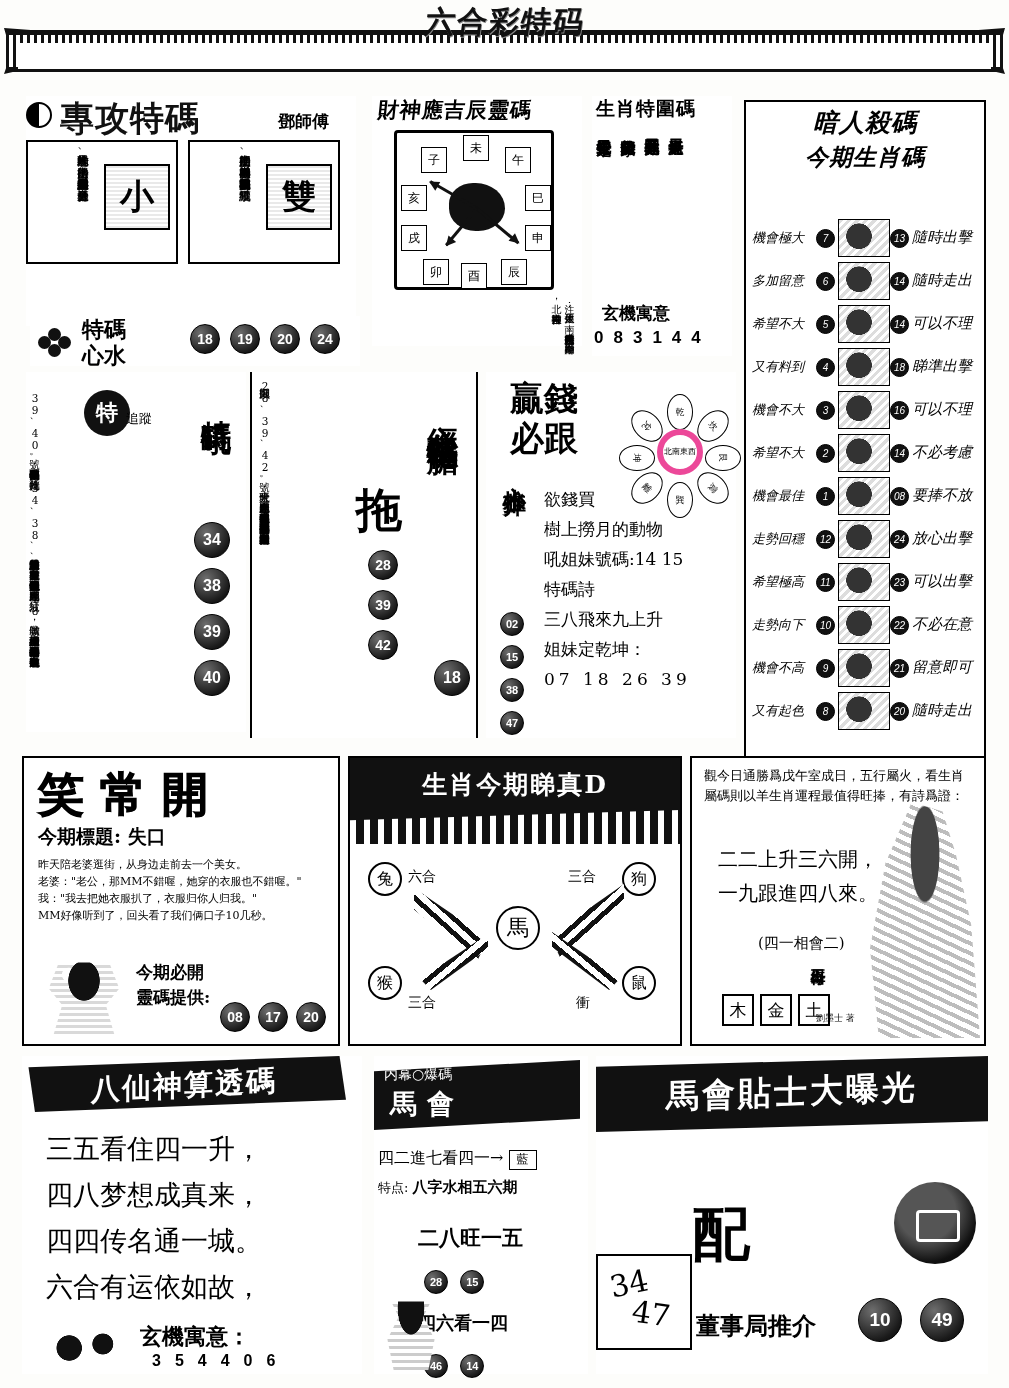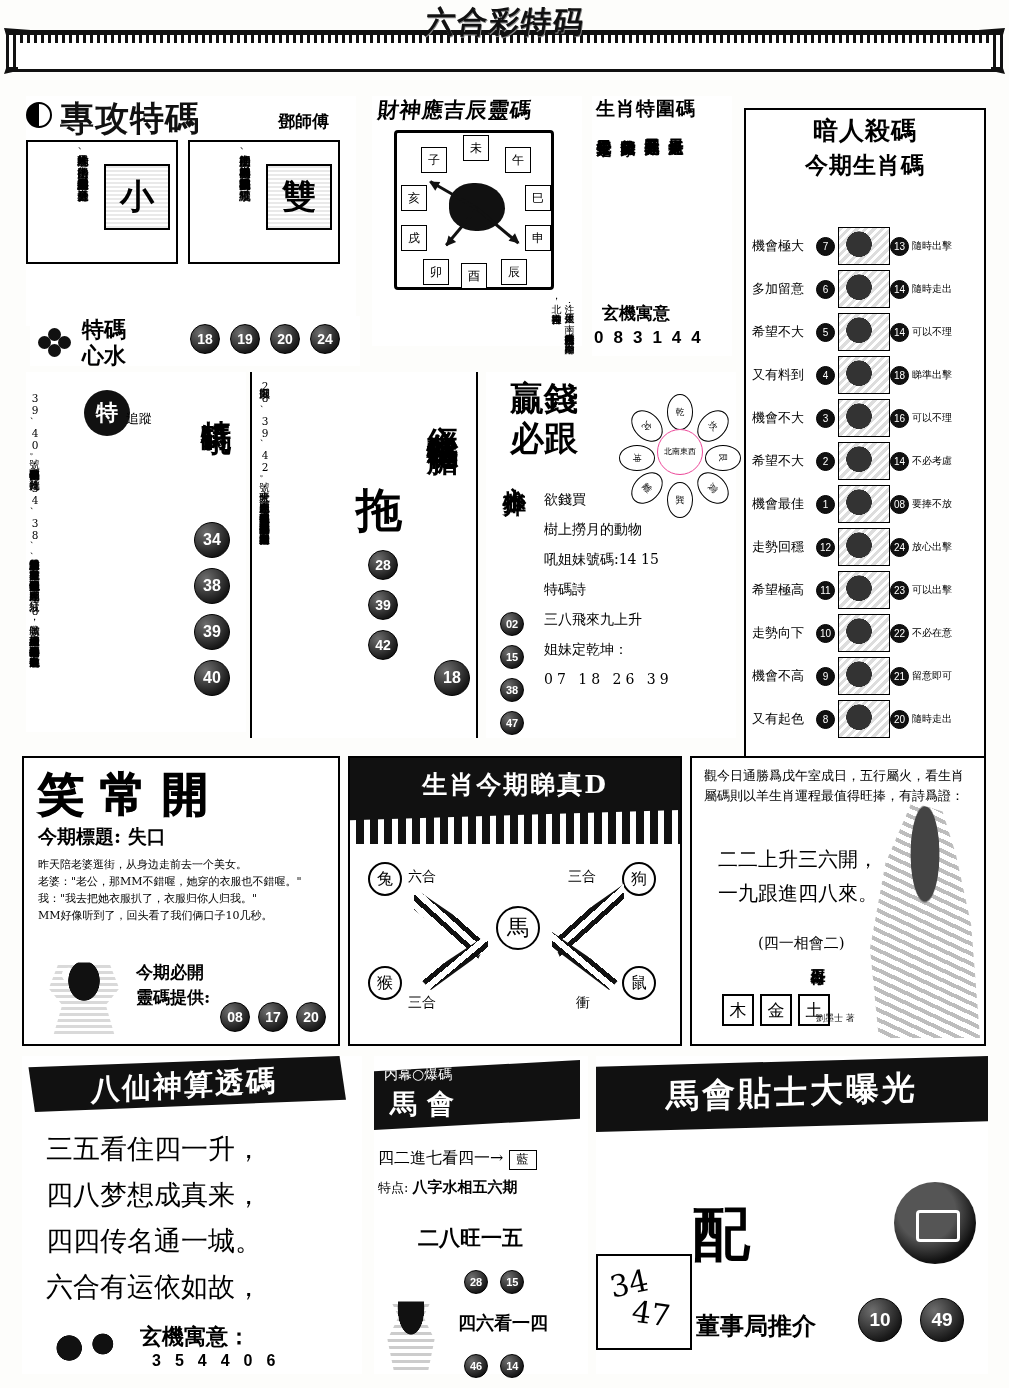--- a/index.html
+++ b/index.html
@@ -107,33 +107,33 @@
 
   
   #sec-sxtw { left: 592px; top: 96px; width: 140px; height: 260px; border: none; }
   .sxtw-title { position:absolute; left: 4px; top:0; font-size: 19px; font-weight:bold; font-family:"DejaVu Serif",serif; letter-spacing:1px;}
   .sxtw-cols { position:absolute; left: 2px; top: 32px; height: 168px; display:flex; flex-direction: row-reverse; gap: 4px;}
   .sxtw-cols div { writing-mode: vertical-rl; text-orientation: upright; font-size: 15px; line-height: 20px; font-family:"DejaVu Serif",serif; font-weight: bold;}
   .xjyy { position:absolute; left: 10px; top: 206px; font-size: 17px; font-weight:bold; font-family:"DejaVu Serif",serif;}
   .xjyy-nums { position:absolute; left: 2px; top: 232px; font-size: 17px; font-weight: bold; letter-spacing: 10px; font-family:"Liberation Sans",sans-serif;}
 
   
-  #sec-table { left: 744px; top: 108px; width: 242px; height: 664px; }
+  #sec-table { left: 744px; top: 100px; width: 242px; height: 664px; font-style: italic; }
   .tbl-head { position:absolute; left:0; top:4px; width:100%; text-align:center; font-family:"DejaVu Serif",serif; font-weight:bold;}
   .tbl-head .l1 { font-size: 25px; letter-spacing: 1px; }
   .tbl-head .l2 { font-size: 23px; letter-spacing: 1px; margin-top: 3px; }
   .tbl-rows { position:absolute; left: 6px; top: 114px; width: 230px; }
   .trow { display:flex; align-items:center; height: 43px; }
   .trow .lbl { width: 64px; font-size: 13px; font-family:"DejaVu Serif",serif; }
   .trow .n1 { width: 22px; }
   .trow .pic { width: 52px; height: 38px; border:1px solid #000; background:
       radial-gradient(circle at 40% 45%, #333 0 35%, transparent 36%),
       repeating-linear-gradient(135deg,#ddd 0 3px,#fff 3px 6px); }
   .trow .n2 { width: 22px; }
-  .trow .txt { flex:1; font-size: 10px; font-family:"DejaVu Serif",serif; }
+  .trow .txt { flex:1; font-size: 15px; font-family:"DejaVu Serif",serif; }
   .numcirc {
     display:inline-flex; align-items:center; justify-content:center;
     width:19px;height:19px;border-radius:50%;border:1px solid #000;
     font-size:10px; font-family:"Liberation Sans",sans-serif;
   }
   .numcirc.dark { background:#111; color:#fff; }
 
   
   #sec-tmh { left: 26px; top: 372px; width: 220px; height: 360px; border:none;}
   .tmh-vert-note { position:absolute; left: 2px; top: 20px; height: 300px; writing-mode: vertical-rl; text-orientation: upright; font-size: 10.5px; line-height: 14px; font-family:"DejaVu Serif",serif;}
@@ -145,25 +145,25 @@
   #sec-xjlm { left: 250px; top: 372px; width: 228px; height: 366px; border-left: 2px solid #000; border-right:2px solid #000; border-top:0; border-bottom:0;}
   .xjlm-note { position:absolute; left: 6px; top: 8px; height: 330px; writing-mode: vertical-rl; text-orientation: upright; font-size: 10.5px; line-height: 14px; font-family:"DejaVu Serif",serif;}
   .xjlm-title { position:absolute; right: 12px; top: 28px; writing-mode: vertical-rl; text-orientation: upright; font-size: 31px; font-weight:bold; font-family:"DejaVu Serif",serif; letter-spacing: 4px;}
   .xjlm-tuo { position:absolute; left: 104px; top: 108px; font-size: 46px; font-weight:bold; font-family:"DejaVu Serif",serif;}
   .xjlm-balls { position:absolute; left: 116px; top: 178px; display:flex; flex-direction:column; gap: 10px;}
   .xjlm-big { position:absolute; left: 182px; top: 288px; }
 
   #sec-yqbg { left: 486px; top: 372px; width: 250px; height: 366px; border:none;}
   .yq-title { position:absolute; left: 24px; top: 6px; font-size: 34px; font-weight:bold; font-family:"DejaVu Serif",serif; line-height:40px;}
   .yq-sub { position:absolute; left: 14px; top: 96px; writing-mode: vertical-rl; text-orientation: upright; font-size: 23px; font-weight:bold; font-family:"DejaVu Serif",serif; letter-spacing:2px;}
-  .yq-lines { position:absolute; left: 58px; top: 112px; font-size: 14px; line-height: 30px; font-family:"DejaVu Serif",serif;}
+  .yq-lines { position:absolute; left: 58px; top: 112px; font-size: 17px; line-height: 30px; font-family:"DejaVu Serif",serif;}
   .yq-balls { position:absolute; left: 14px; top: 240px; display:flex; flex-direction:column; gap: 9px;}
   .bagua { position:absolute; right: 2px; top: 26px; width: 108px; height: 108px; }
   .bagua .petal { position:absolute; width: 26px; height: 36px; border:1px solid #000; border-radius:50% 50% 50% 50%; background:#fff; font-size:9px; display:flex;align-items:center;justify-content:center;font-family:"DejaVu Serif",serif;}
-  .bagua .core { position:absolute; left: 31px; top: 31px; width: 46px; height: 46px; border:1px solid #ec4899; border-radius:50%; background:#fff; font-size: 8px; display:flex;align-items:center;justify-content:center; text-align:center; line-height:10px;}
+  .bagua .core { position:absolute; left: 31px; top: 31px; width: 46px; height: 46px; border:6px solid #ec4899; border-radius:50%; background:#fff; font-size: 8px; display:flex;align-items:center;justify-content:center; text-align:center; line-height:10px;}
 
   
   #sec-xiaochangkai { left: 22px; top: 756px; width: 318px; height: 290px; }
   .xck-title { position:absolute; left: 14px; top: 6px; font-size: 46px; font-weight:bold; font-family:"DejaVu Serif",serif; letter-spacing: 16px; -webkit-text-stroke:1px #000; }
   .xck-row { position:absolute; left: 14px; top: 66px; font-size: 19px; font-family:"DejaVu Serif",serif; font-weight:bold;}
   .xck-body { position:absolute; left: 14px; top: 98px; width: 290px; font-size: 11px; line-height: 17px; font-family:"DejaVu Serif",serif;}
   .xck-foot { position:absolute; left: 112px; top: 202px; font-size: 17px; line-height: 25px; font-family:"DejaVu Serif",serif; font-weight:bold;}
   .xck-balls { position:absolute; left: 196px; top: 244px; display:flex; gap: 8px;}
   .frogman { position:absolute; left: 18px; top: 200px; width: 84px; height: 76px; }
 
@@ -204,21 +204,21 @@
 
   #sec-neimu { left: 374px; top: 1056px; width: 214px; height: 318px; border:none;}
   .nm-band { position:absolute; left: 0; top: 4px; width: 206px; height: 70px; background:#111; clip-path: polygon(0 16%, 100% 0, 100% 84%, 0 100%);}
   .nm-band .t1 { position:absolute; left: 10px; top: 6px; color:#fff; font-size: 14px; font-family:"DejaVu Serif",serif;}
   .nm-band .t2 { position:absolute; left: 16px; top: 26px; color:#fff; font-size: 27px; font-weight:bold; font-family:"DejaVu Serif",serif; letter-spacing: 10px;}
   .nm-line1 { position:absolute; left: 4px; top: 92px; font-size: 16px; font-family:"DejaVu Serif",serif;}
   .nm-blue { display:inline-flex;align-items:center;justify-content:center;width:28px;height:20px;border:1px solid #000;font-size:12px;}
   .nm-line2 { position:absolute; left: 4px; top: 122px; font-size: 13px; font-family:"DejaVu Serif",serif;}
   .nm-line2 b { font-size: 15px; }
   .nm-line3 { position:absolute; left: 44px; top: 168px; font-size: 21px; font-family:"DejaVu Serif",serif; font-weight:bold;}
-  .nm-pairs { position:absolute; left: 44px; top: 204px; font-size: 18px; line-height: 42px; font-family:"DejaVu Serif",serif; font-weight:bold;margin-left:40px;}
+  .nm-pairs { position:absolute; left: 44px; top: 204px; font-size: 18px; line-height: 42px; font-family:"DejaVu Serif",serif; font-weight:bold;}
   .nm-pairs .ball { vertical-align: middle; margin-left: 6px;}
   .cowboy { position:absolute; left: 6px; top: 238px; width: 62px; height: 76px;
     background: radial-gradient(ellipse at 50% 18%, #111 0 30%, transparent 31%),
       repeating-linear-gradient(0deg,#ccc 0 3px,#fff 3px 7px);
     clip-path: polygon(18% 10%, 82% 10%, 70% 30%, 88% 60%, 78% 100%, 22% 100%, 12% 60%, 30% 30%);}
 
   #sec-matips { left: 596px; top: 1056px; width: 392px; height: 318px; border:none;}
   .mt-band { position:absolute; left: 0; top: 0; width: 392px; height: 76px; background:#111; clip-path: polygon(0 14%, 100% 0, 100% 86%, 0 100%);}
   .mt-band .t { position:absolute; left: 50%; top: 14px; transform: translateX(-50%) skewY(-2deg); color:#fff; font-size: 33px; font-weight:bold; font-family:"DejaVu Serif",serif; letter-spacing:3px; white-space:nowrap;}
   .mt-pei { position:absolute; left: 96px; top: 140px; font-size: 58px; font-weight:bold; font-family:"DejaVu Serif",serif;}

